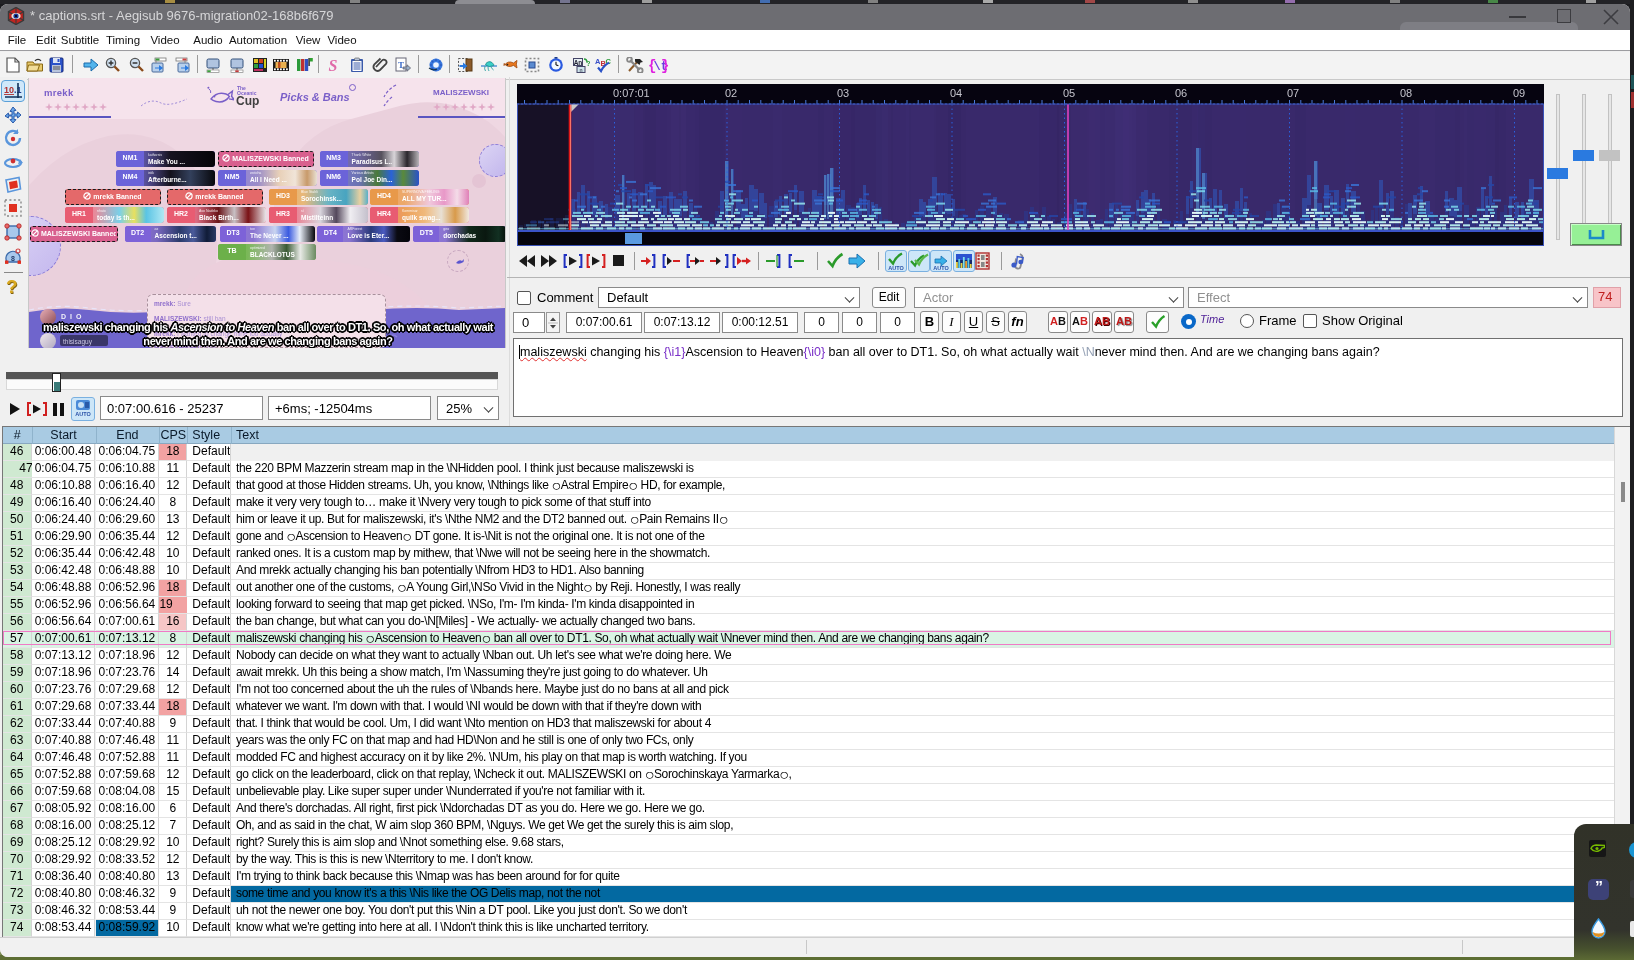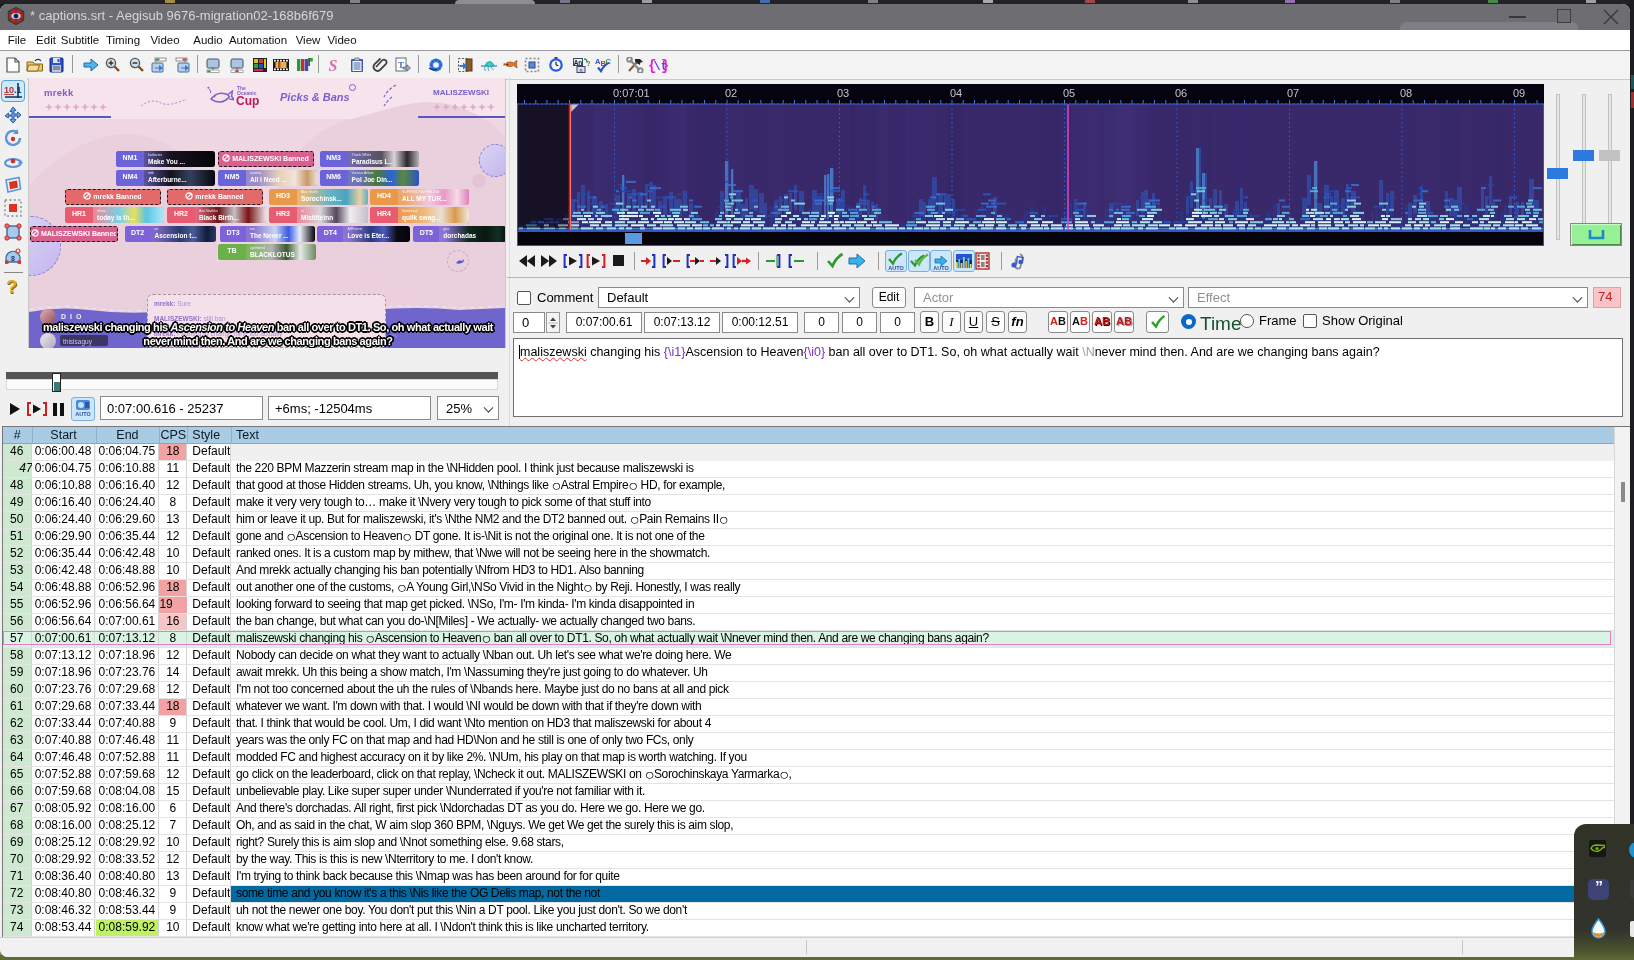--- a/index.html
+++ b/index.html
@@ -306,21 +306,21 @@
         <div class="abs" style="left:0;top:38px;width:82px;height:2px;background:#5a55c0;"></div>
         <svg class="abs" style="left:177px;top:7px;" width="28" height="24" viewBox="0 0 28 24">
 <path d="M5 14 q6 -8 15 -5 q2.5 .8 3.4 2.5 q-5 7 -13.4 5 q-3.4 -.8 -5 -2.5z" fill="none" stroke="#7a5fc8" stroke-width="1.4"></path>
 <path d="M22 9.5 l4.4 -3.4 -.8 5.2 2.6 3.4 -5.2 -.8" fill="none" stroke="#7a5fc8" stroke-width="1.4"></path>
 <circle cx="8.5" cy="11.5" r=".9" fill="#7a5fc8"></circle>
           <path d="M3 4 q2.4 1.6 1.6 4" stroke="#7a5fc8" fill="none" stroke-width="1"></path>
           <circle cx="2.4" cy="2.8" r="1" fill="#7a5fc8"></circle>
         </svg>
         <div class="abs" style="left:208px;top:7px;font-size:5px;font-weight:bold;color:#7a5fc8;">The</div>
         <div class="abs" style="left:208px;top:12px;font-size:5px;font-weight:bold;color:#7a5fc8;">Oceanic</div>
-        <div class="abs" style="left:207px;top:16px;font-size:12px;font-weight:bold;color:#be185d;">Cup</div>
+        <div class="abs" style="left:207px;top:16px;font-size:12px;font-weight:bold;color:#404040;">Cup</div>
         <div class="abs" style="left:251px;top:13px;font-size:11px;font-weight:bold;color:#7a5fc8;font-style:italic;">Picks &amp; Bans</div>
         <div class="abs" style="left:320px;top:6px;width:7px;height:7px;border:1.3px solid #7a5fc8;border-radius:50%;"></div>
         <svg class="abs" style="left:345px;top:5px;" width="26" height="26" viewBox="0 0 26 26">
           <path d="M22 2 q-8 4 -12 12 M18 14 q-4 3 -8 9" stroke="#7a5fc8" stroke-width="1.2" fill="none" stroke-dasharray="3 2"></path>
         </svg>
         <div class="abs" style="left:404px;top:10px;font-size:8px;font-weight:bold;color:#7a5fc8;">MALISZEWSKI</div>
         <svg class="abs" style="left:404px;top:25px;" width="62" height="8" viewBox="0 0 62 8">
           <path d="M4 0 L5 3 L8 4 L5 5 L4 8 L3 5 L0 4 L3 3 Z" fill="#e0a8c6"></path>
           <path d="M13 0 L14 3 L17 4 L14 5 L13 8 L12 5 L9 4 L12 3 Z" fill="#e0a8c6"></path>
           <path d="M22 0 L23 3 L26 4 L23 5 L22 8 L21 5 L18 4 L21 3 Z" fill="#e0a8c6"></path>
@@ -1802,21 +1802,21 @@
       <div class="btn" style="left:1048px;top:307px;width:20px;height:22px;font-size:11px;font-weight:bold;"><span style="position:relative;top:3px;"><span style="color:#d02020;">A</span><span style="color:#111;">B</span></span></div>
       <div class="btn" style="left:1070px;top:307px;width:20px;height:22px;font-size:11px;font-weight:bold;"><span style="position:relative;top:3px;"><span style="color:#111;">A</span><span style="color:#d02020;">B</span></span></div>
       <div class="btn" style="left:1092px;top:307px;width:20px;height:22px;font-size:11px;font-weight:bold;"><span style="position:relative;top:3px;"><span style="color:#c01818;text-shadow:1px 1px 0 #400;"><b>AB</b></span></span></div>
       <div class="btn" style="left:1114px;top:307px;width:20px;height:22px;font-size:11px;font-weight:bold;"><span style="position:relative;top:3px;"><span style="color:#c01818;text-shadow:1.2px 1.2px 1px #888;"><b>AB</b></span></span></div>
       <div class="btn" style="left:1146px;top:307px;width:23px;height:22px;"></div>
       <svg class="abs" style="left:1149px;top:309px;" width="18" height="18" viewBox="0 0 18 18">
         <path d="M3 9 l4 4.5 q3 -7 8.5 -10.5" fill="none" stroke="#2aa02a" stroke-width="2.4"></path>
       </svg>
       <div class="abs" style="left:1181px;top:310px;width:15px;height:15px;border-radius:50%;background:#0a68c8;"></div>
       <div class="abs" style="left:1185.5px;top:314.5px;width:6px;height:6px;border-radius:50%;background:#fff;"></div>
-      <div class="abs" style="left:1200px;top:309px;font-size:19px;color:#14532d;">Time</div>
+      <div class="abs" style="left:1200px;top:309px;font-size:11px;color:#4c1d95;font-style:italic;">Time</div>
       <div class="abs" style="left:1240px;top:310px;width:14px;height:14px;border-radius:50%;background:#fff;border:1px solid #555;"></div>
       <div class="abs" style="left:1259px;top:309px;font-size:13px;color:#000;">Frame</div>
       <div class="abs" style="left:1303px;top:310px;width:14px;height:14px;background:#fff;border:1px solid #555;border-radius:2px;"></div>
       <div class="abs" style="left:1322px;top:309px;font-size:13px;color:#000;">Show Original</div>
       <div class="abs" style="left:513px;top:334px;width:1110px;height:79px;background:#fff;border:1px solid #707070;"></div>
       <div class="abs" style="left:519px;top:341px;width:1100px;font-size:12.5px;color:#000;"><span style="border-left:1px solid #000;padding-left:0;"></span><span style="text-decoration:underline;text-decoration-style:wavy;text-decoration-color:#e03030;text-decoration-thickness:1px;">maliszewski</span> changing his <span style="color:#7a30c8;">{\i1}</span>Ascension to Heaven<span style="color:#7a30c8;">{\i0}</span> ban all over to DT1. So, oh what actually wait <span style="color:#94a0b4;">\N</span>never mind then. And are we changing bans again?</div>
       <div class="abs" style="left:2px;top:422px;width:1628px;height:1px;background:#777;"></div>
       <div class="abs" style="left:2px;top:422px;width:1px;height:512px;background:#777;"></div>
       <div class="abs" style="left:3px;top:423px;width:1611px;height:17px;background:#a9cbe3;border-bottom:1px solid #88a8c0;"></div>
       <div class="abs" style="left:3px;top:424px;width:28.6px;text-align:center;font-size:12.5px;color:#0a1a2a;">#</div>
@@ -1831,21 +1831,21 @@
       <div class="abs" style="left:187.3px;top:423px;width:1px;height:17px;background:#8fb3cc;"></div>
       <div class="abs" style="left:231px;top:423px;width:1px;height:17px;background:#8fb3cc;"></div>
       <div class="gridrow" style="top:440px;">
         <div class="cell" style="left:0;width:28.6px;background:#cfe9d1;text-align:center;">46</div>
         <div class="cell" style="left:28.6px;width:63.9px;background:#ffffff;text-align:center;">0:06:00.48</div>
         <div class="cell" style="left:92.5px;width:63.9px;background:#ffffff;text-align:center;">0:06:04.75</div>
         <div class="cell" style="left:156.4px;width:27.9px;background:#f2a2a2;text-align:center;">18</div>
         <div class="cell" style="left:184.3px;width:43.7px;background:#ffffff;padding-left:5px;">Default</div>
       </div>
       <div class="gridrow" style="top:457px;">
-        <div class="cell" style="left:0;width:47px;background:#cfe9d1;text-align:center;font-style:italic;">47</div>
+        <div class="cell" style="left:0;width:47px;background:#cfe9d1;text-align:center;">47</div>
         <div class="cell" style="left:28.6px;width:63.9px;background:#ffffff;text-align:center;">0:06:04.75</div>
         <div class="cell" style="left:92.5px;width:63.9px;background:#ffffff;text-align:center;">0:06:10.88</div>
         <div class="cell" style="left:156.4px;width:27.9px;background:#ffffff;text-align:center;">11</div>
         <div class="cell" style="left:184.3px;width:43.7px;background:#ffffff;padding-left:5px;">Default</div>
         <div class="cell" style="left:228px;width:1383px;background:#ffffff;padding-left:5px;border-right:none;letter-spacing:-0.35px;">the 220 BPM Mazzerin stream map in the \NHidden pool. I think just because maliszewski is</div>
       </div>
       <div class="gridrow" style="top:474px;">
         <div class="cell" style="left:0;width:28.6px;background:#cfe9d1;text-align:center;">48</div>
         <div class="cell" style="left:28.6px;width:63.9px;background:#ffffff;text-align:center;">0:06:10.88</div>
         <div class="cell" style="left:92.5px;width:63.9px;background:#ffffff;text-align:center;">0:06:16.40</div>
@@ -2050,21 +2050,21 @@
         <div class="cell" style="left:0;width:28.6px;background:#cfe9d1;text-align:center;">73</div>
         <div class="cell" style="left:28.6px;width:63.9px;background:#ffffff;text-align:center;">0:08:46.32</div>
         <div class="cell" style="left:92.5px;width:63.9px;background:#ffffff;text-align:center;">0:08:53.44</div>
         <div class="cell" style="left:156.4px;width:27.9px;background:#ffffff;text-align:center;">9</div>
         <div class="cell" style="left:184.3px;width:43.7px;background:#ffffff;padding-left:5px;">Default</div>
         <div class="cell" style="left:228px;width:1383px;background:#ffffff;padding-left:5px;border-right:none;letter-spacing:-0.35px;">uh not the newer one boy. You don't put this \Nin a DT pool. Like you just don't. So we don't</div>
       </div>
       <div class="gridrow" style="top:916px;">
         <div class="cell" style="left:0;width:28.6px;background:#cfe9d1;text-align:center;">74</div>
         <div class="cell" style="left:28.6px;width:63.9px;background:#ffffff;text-align:center;">0:08:53.44</div>
-        <div class="cell" style="left:92.5px;width:63.9px;background:#bef264;text-align:center;">0:08:59.92</div>
+        <div class="cell" style="left:92.5px;width:63.9px;background:#0369a1;text-align:center;">0:08:59.92</div>
         <div class="cell" style="left:156.4px;width:27.9px;background:#ffffff;text-align:center;">10</div>
         <div class="cell" style="left:184.3px;width:43.7px;background:#ffffff;padding-left:5px;">Default</div>
         <div class="cell" style="left:228px;width:1383px;background:#ffffff;padding-left:5px;border-right:none;letter-spacing:-0.35px;">know what we're getting into here at all. I \Ndon't think this is like uncharted territory.</div>
       </div>
       <div class="abs" style="left:1614px;top:423px;width:16px;height:510px;background:#f2f2f2;border-left:1px solid #d8d8d8;"></div>
       <div class="abs" style="left:1621px;top:478px;width:4px;height:20px;background:#8a8a8a;"></div>
       <div class="abs" style="left:0;top:933px;width:1630px;height:20px;background:#f1f1f1;border-top:1px solid #d0d0d0;"></div>
       <div class="abs" style="left:806px;top:936px;width:1px;height:14px;background:#c8c8c8;"></div>
       <div class="abs" style="left:1462px;top:936px;width:1px;height:14px;background:#c8c8c8;"></div>
     </div>

